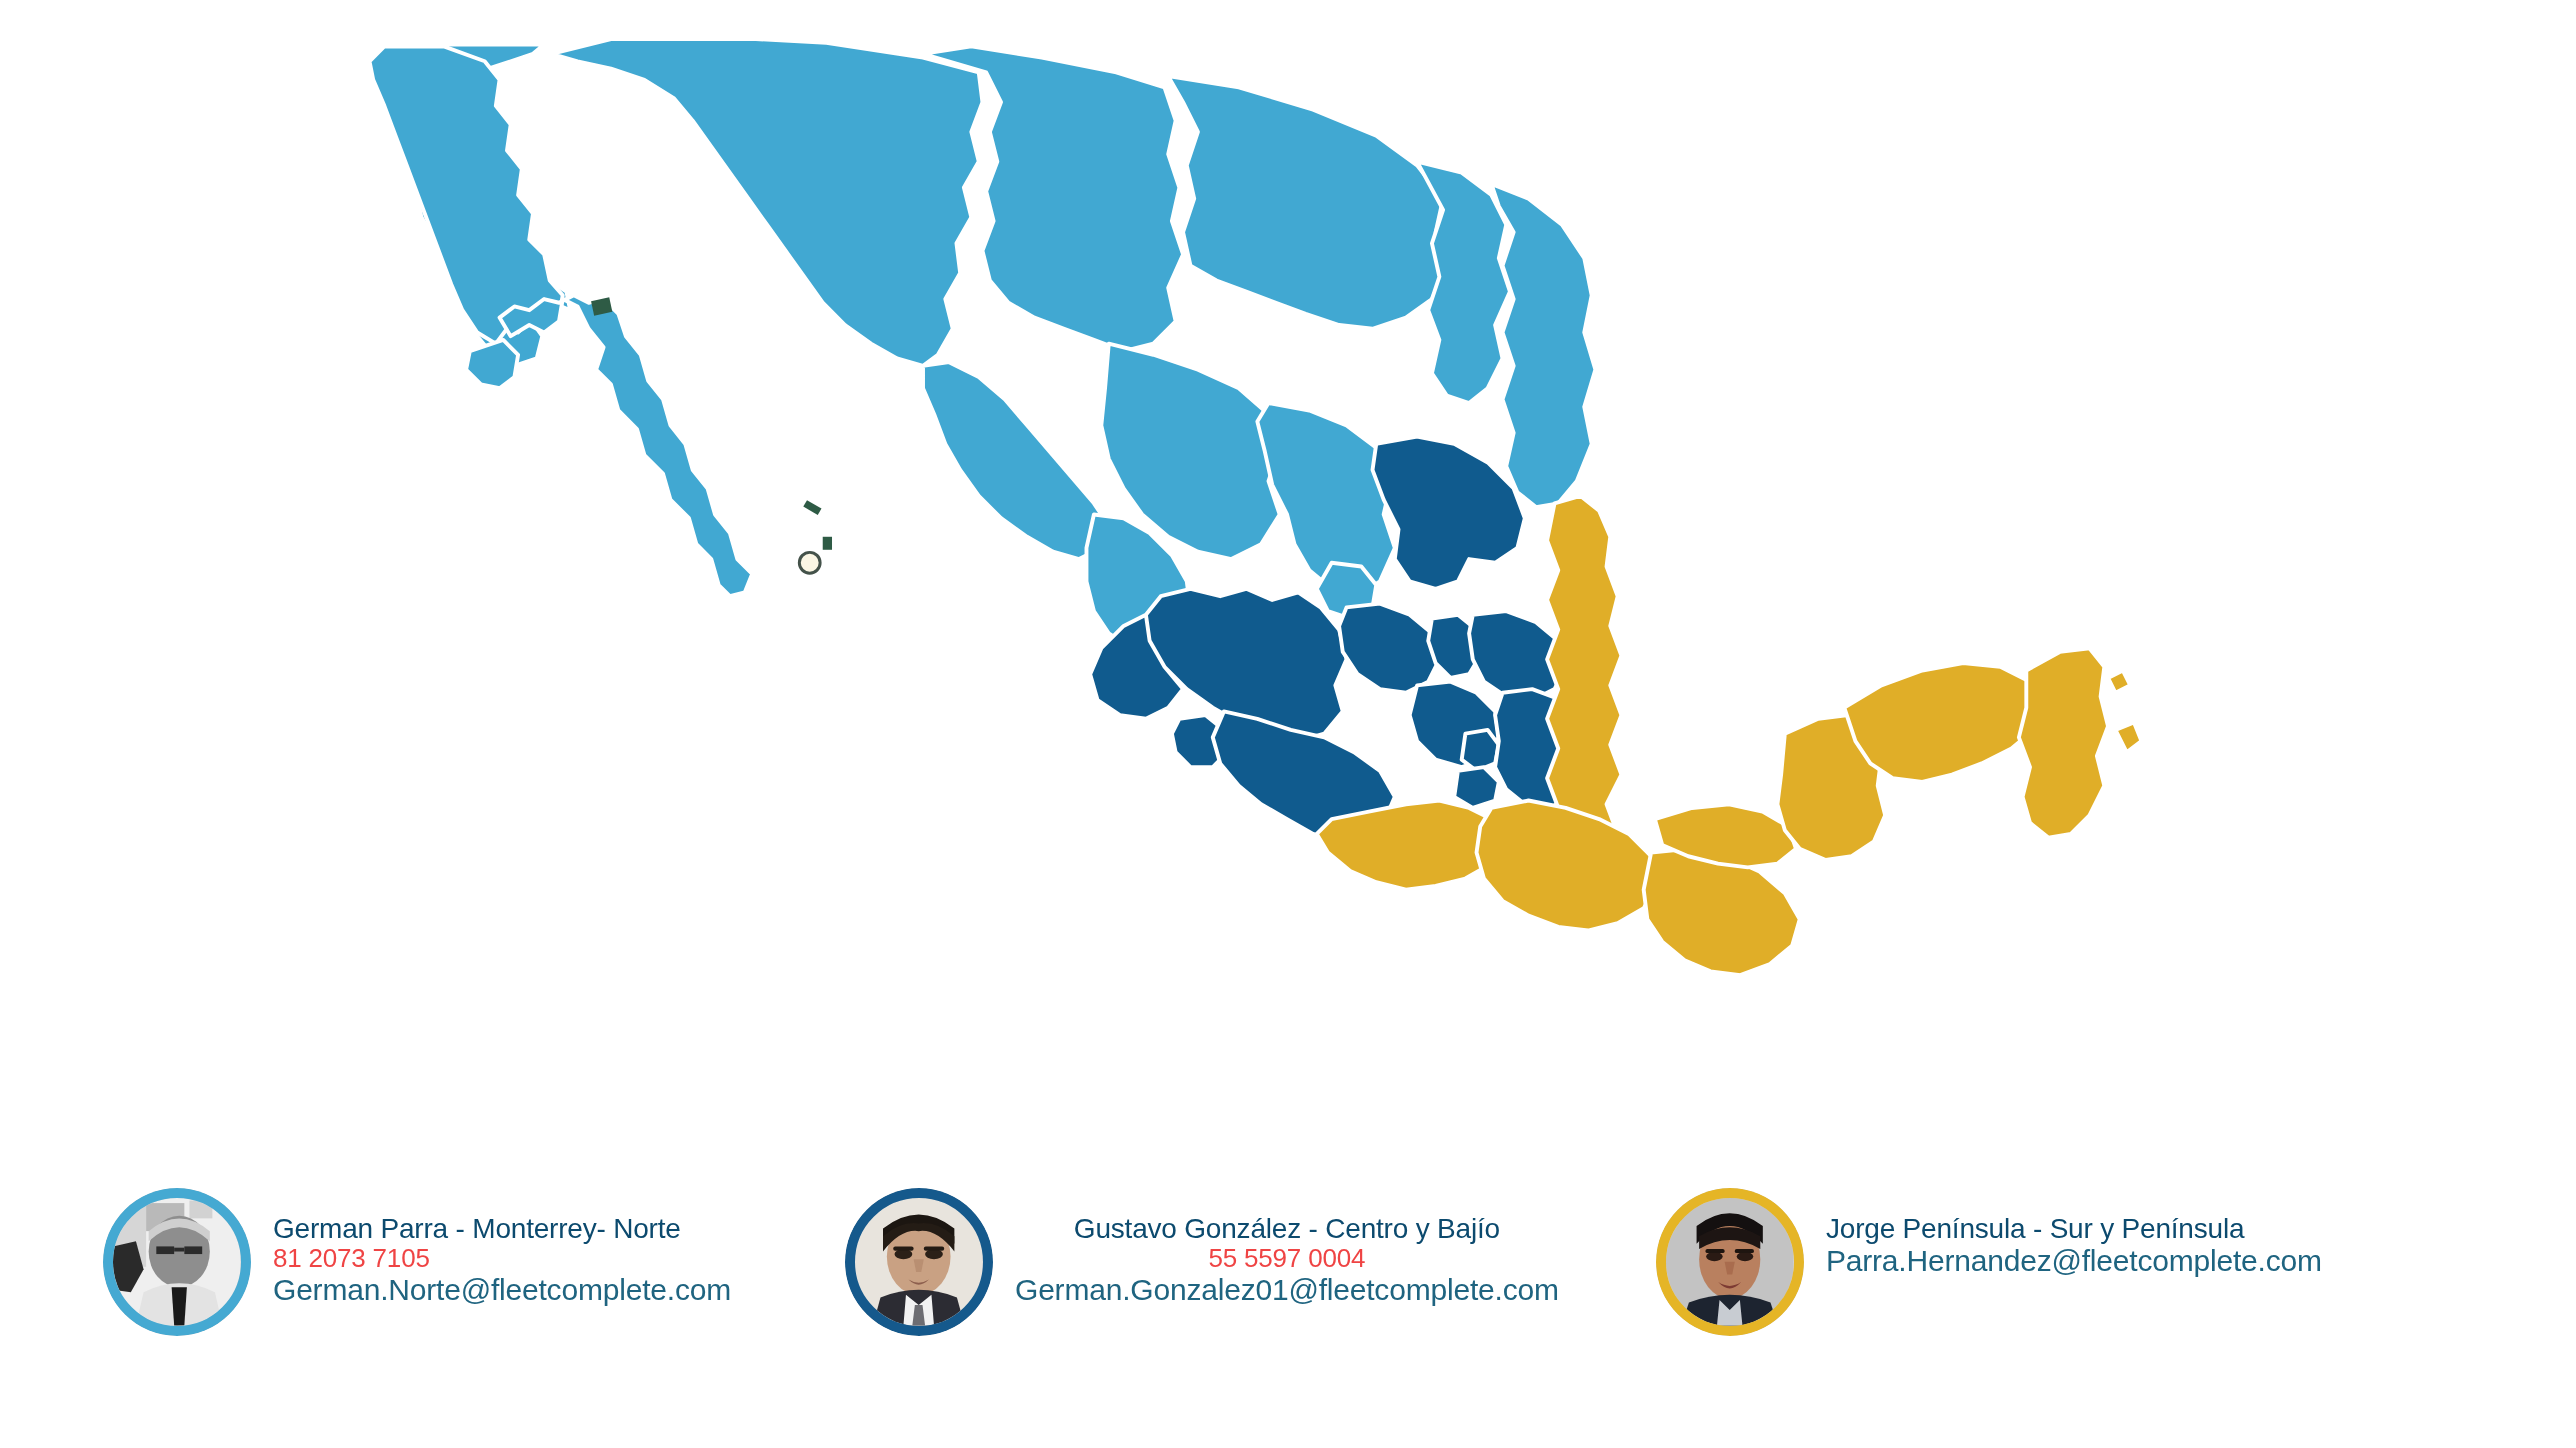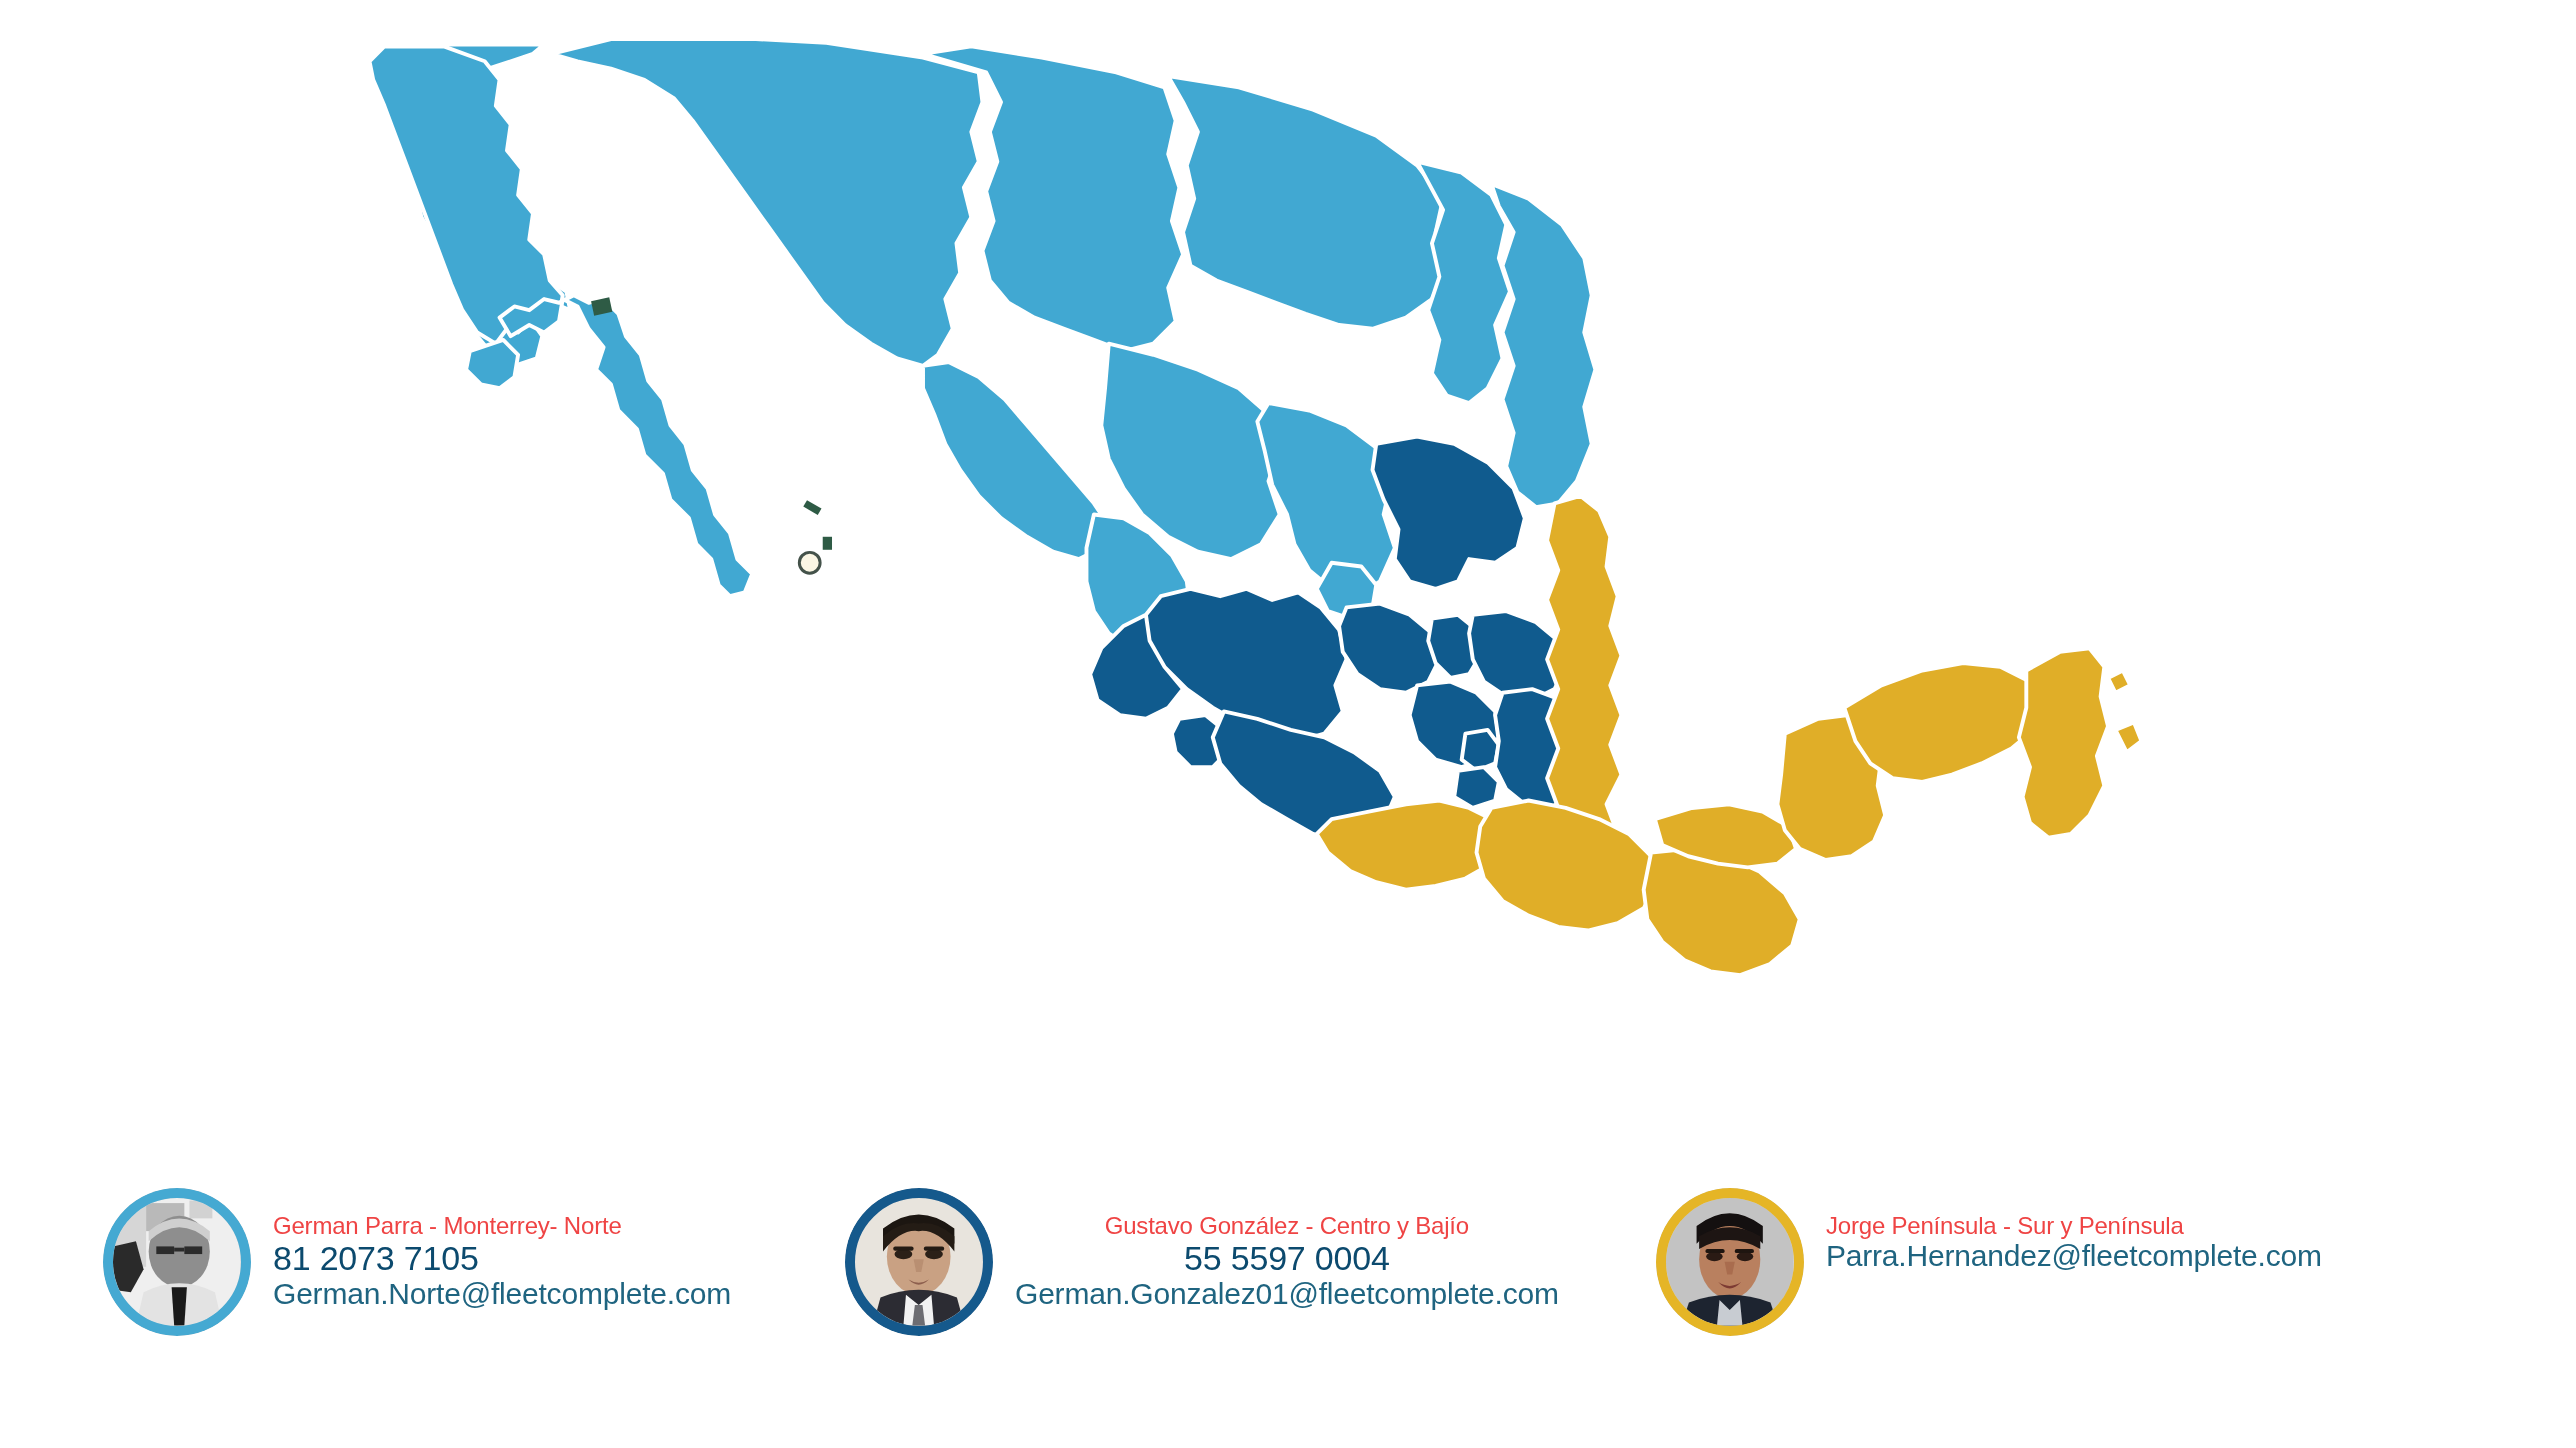--- a/index.html
+++ b/index.html
@@ -43,26 +43,26 @@
     position:absolute;inset:10.3px;border-radius:50%;
     overflow:hidden;
   }
   .avatar .photo svg{width:100%;height:100%;display:block;}
 
   .contact-text{
     margin-left:22px;padding-top:24.5px;
     white-space:nowrap;
   }
   .c-name{
-    font-size:24px;line-height:1.12;color:#ef4444;
+    font-size:28px;line-height:1.12;color:#0c4a6e;
     font-family:"Liberation Sans","DejaVu Sans",sans-serif;
     letter-spacing:-0.2px;
   }
   .c-phone{
-    font-size:34px;line-height:1.12;color:#0c4a6e;
+    font-size:26px;line-height:1.12;color:#ef4444;
     letter-spacing:-0.2px;
   }
   .c-email{
     font-size:30px;line-height:1.12;color:#1f6480;
     letter-spacing:-0.2px;
   }
 </style>
 </head>
 <body style="background: rgb(255, 255, 255);">
 

